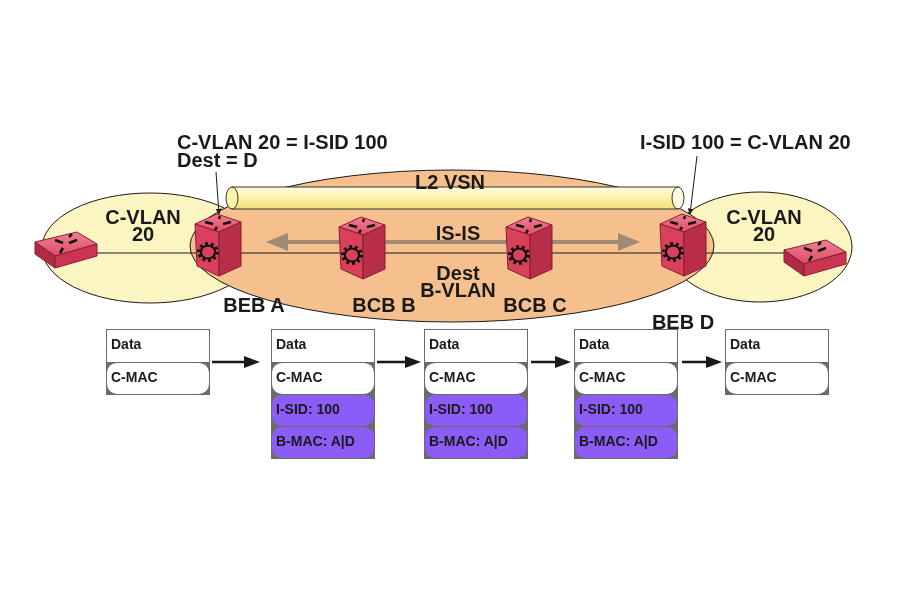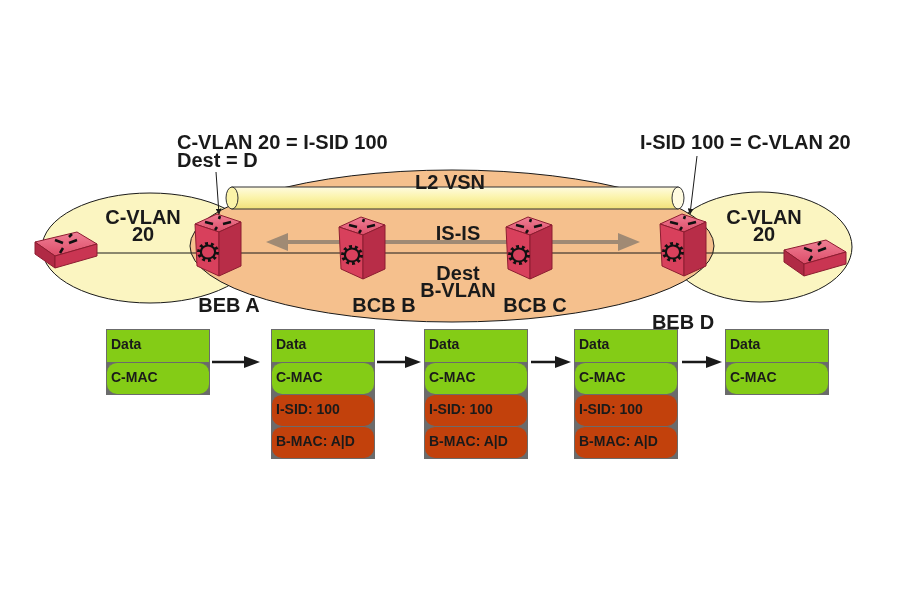--- a/index.html
+++ b/index.html
@@ -6,22 +6,22 @@
   body { width: 899px; height: 592px; position: relative; overflow: hidden;
          font-family: "Liberation Sans", sans-serif; }
   #diagram { position: absolute; left: 0; top: 0; }
   .lbl { position: absolute; font-weight: bold; color: #1a1a1a; font-size: 20px;
          line-height: 16px; white-space: nowrap; }
   .ctr { text-align: center; transform: translateX(-50%); }
   .frame { position: absolute; width: 102px; border: 1px solid #6b6b6b; background: #6b6b6b; }
   .frame .row { height: 32px; box-sizing: border-box; padding: 6px 0 0 4px;
                 font-weight: bold; font-size: 14px; color: #1a1a1a; white-space: nowrap; }
   .frame .row + .row { border-top: 1px solid #6b6b6b; border-radius: 10px; }
-  .row.cust { background: #84cc16; }
-  .row.bb { background: #c2410c; }
+  .row.cust { background: #ffffff; }
+  .row.bb { background: #8b5cf6; }
   .harrow { position: absolute; height: 14px; }
 </style>
 </head>
 <body>
 
 <svg id="diagram" width="899" height="592" viewBox="0 0 899 592">
   <defs>
     <linearGradient id="tubeGrad" x1="0" y1="0" x2="0" y2="1">
       <stop offset="0" stop-color="#fffbe0"></stop>
       <stop offset="0.5" stop-color="#fbf3a8"></stop>
@@ -114,21 +114,21 @@
 <div class="lbl ctr" style="left:450px;top:174px;text-align:center;">L2 VSN</div>
 <div class="lbl ctr" style="left:458px;top:225px;">IS-IS</div>
 <div class="lbl ctr" style="left:458px;top:265px;">Dest</div>
 <div class="lbl ctr" style="left:458px;top:282px;">B-VLAN</div>
 
 <div class="lbl ctr" style="left:143px;top:209px;">C-VLAN</div>
 <div class="lbl ctr" style="left:143px;top:226px;">20</div>
 <div class="lbl ctr" style="left:764px;top:209px;">C-VLAN</div>
 <div class="lbl ctr" style="left:764px;top:226px;">20</div>
 
-<div class="lbl ctr" style="left:223px;top:297px;padding-left:12px;">BEB A</div>
+<div class="lbl ctr" style="left:248px;top:297px;padding-left:12px;">BEB A</div>
 <div class="lbl ctr" style="left:384px;top:297px;">BCB B</div>
 <div class="lbl ctr" style="left:535px;top:297px;">BCB C</div>
 <div class="lbl ctr" style="left:683px;top:314px;text-align:right;">BEB D</div>
 
 <div class="frame" style="left:106px;top:329px;">
   <div class="row cust">Data</div>
   <div class="row cust">C-MAC</div>
 </div>
 <div class="frame" style="left:271px;top:329px;">
   <div class="row cust">Data</div>

